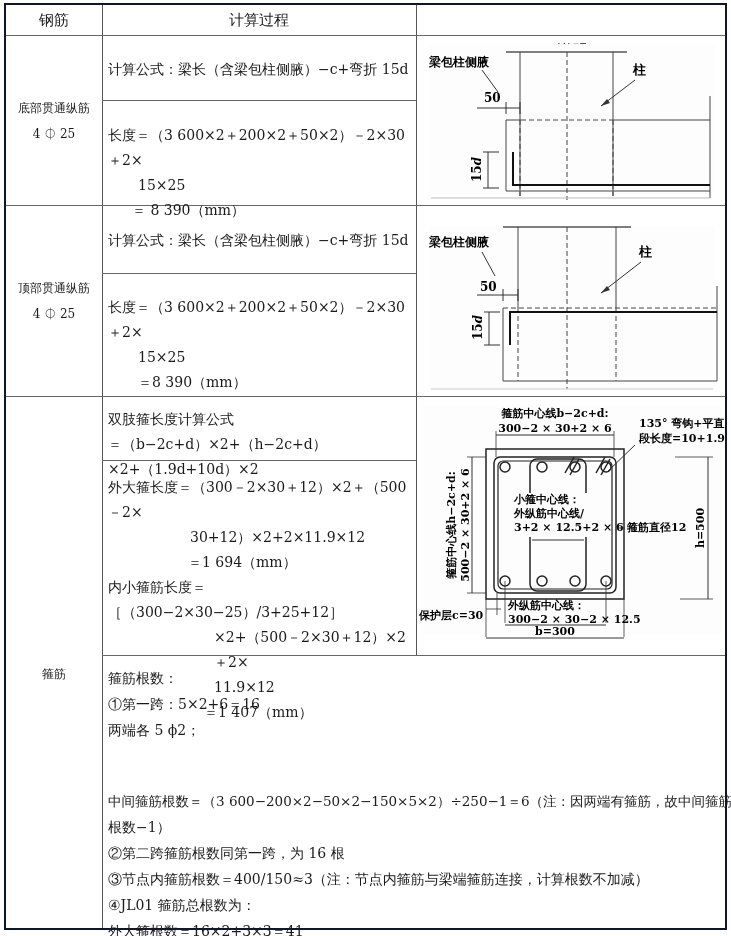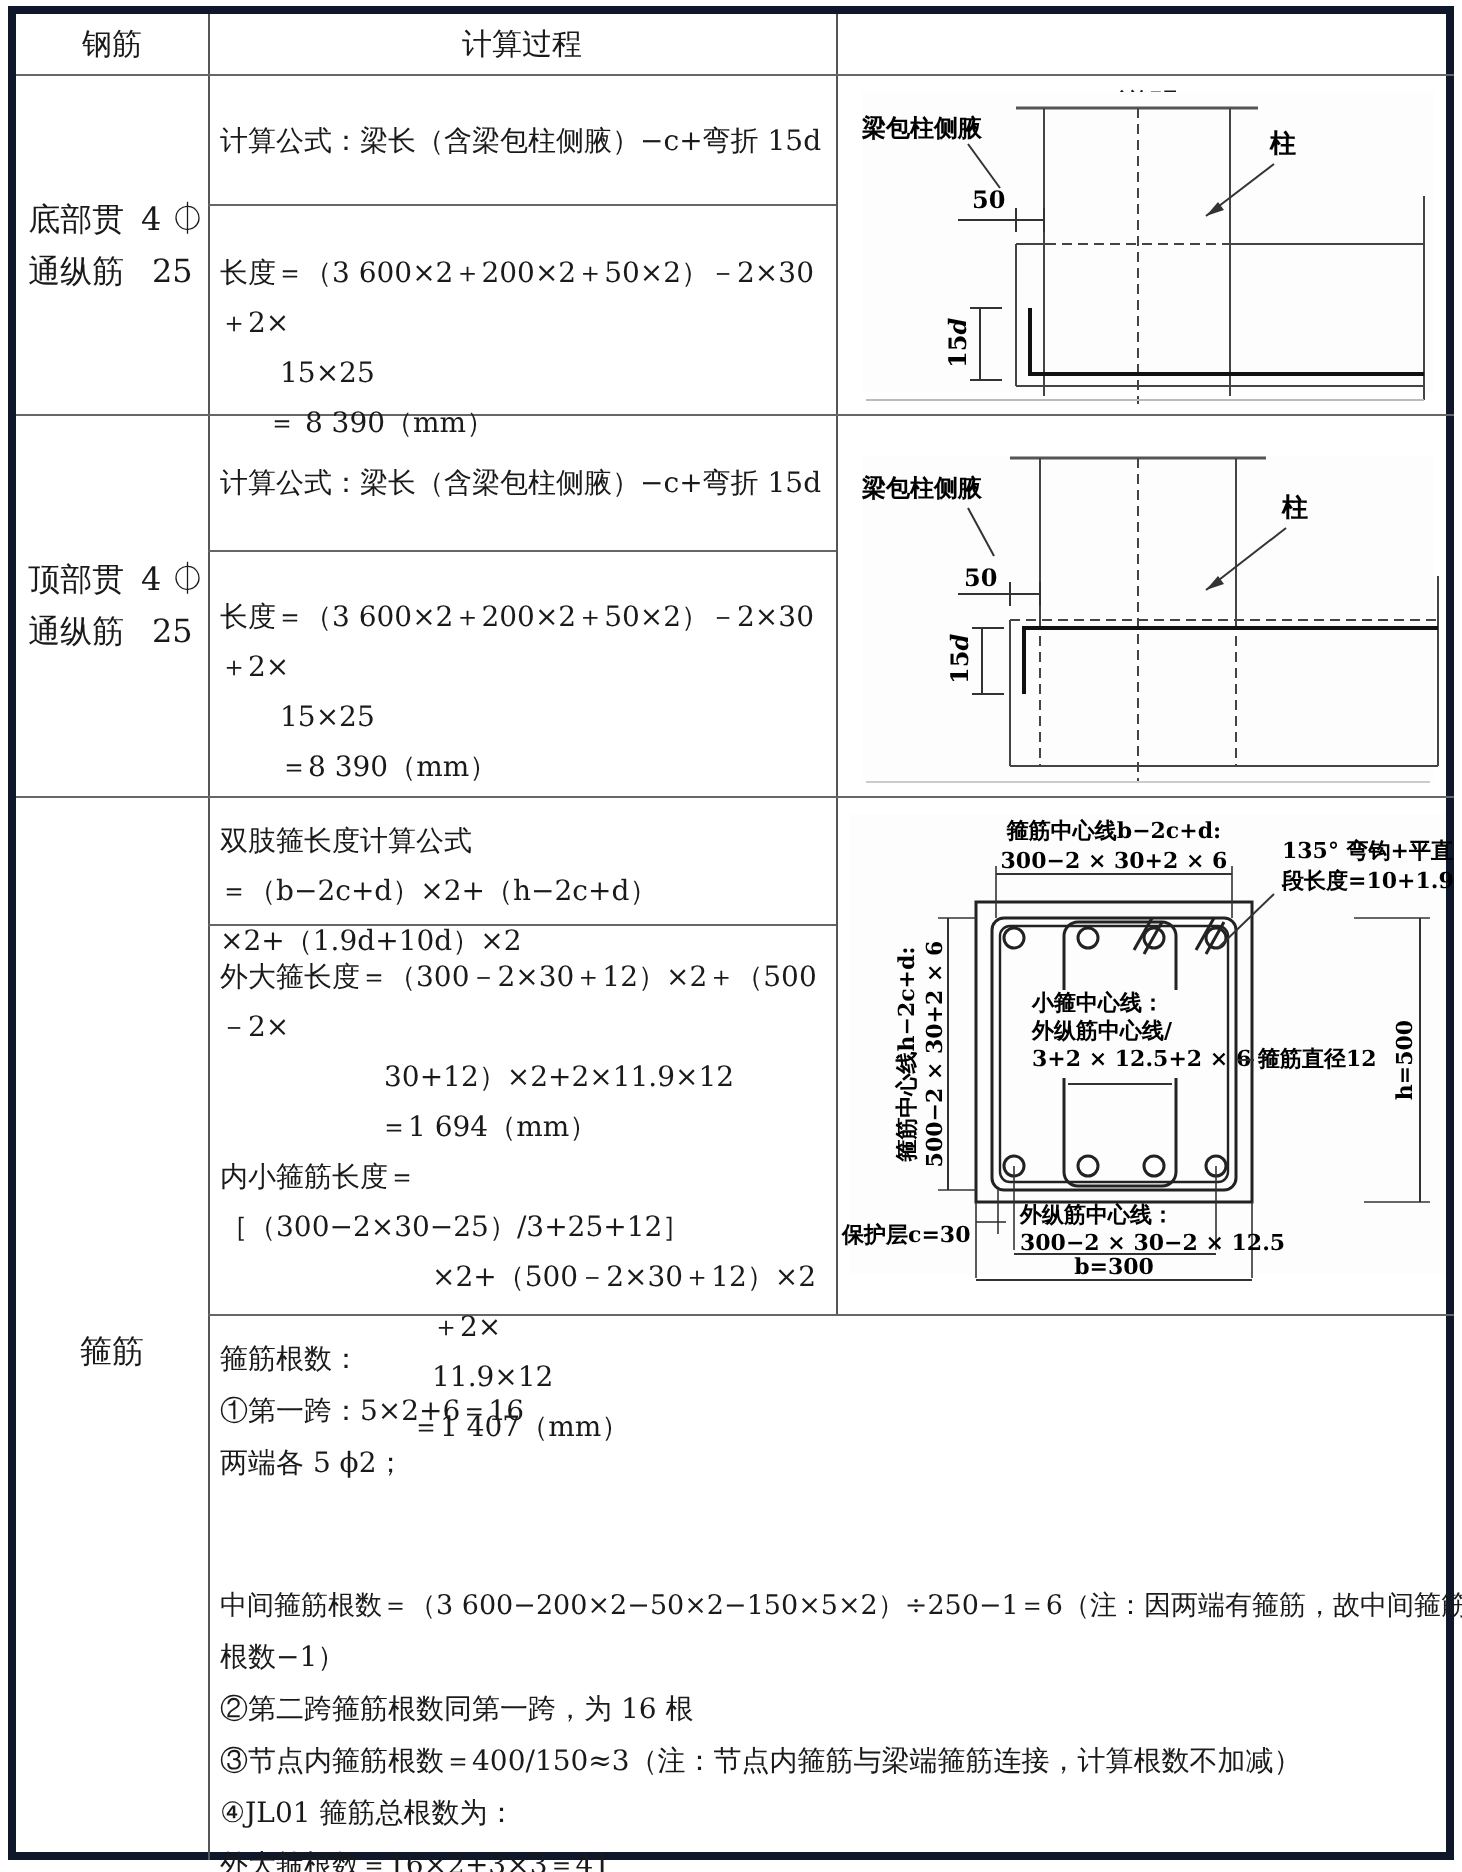--- a/index.html
+++ b/index.html
@@ -1,22 +1,22 @@
 <!DOCTYPE html>
 <html><head>
 <meta charset="utf-8">
 <style>
   html, body { margin: 0; padding: 0; background: #ffffff; }
   body { width: 731px; height: 936px; position: relative; font-family: "DejaVu Serif", "Liberation Serif", serif; color: #1a1a1a; overflow: hidden; }
-  .tbl { position: absolute; left: 4px; top: 3px; width: 723px; height: 927px; border: 4px solid #0f172a; box-sizing: border-box; }
+  .tbl { position: absolute; left: 4px; top: 3px; width: 723px; height: 927px; border: 2px solid #0f172a; box-sizing: border-box; }
   .cell { position: absolute; box-sizing: border-box; }
   .vline { position: absolute; width: 1px; background: #555; }
   .hline { position: absolute; height: 1px; background: #666; }
   .hdr { font-size: 15px; display: flex; align-items: center; justify-content: center; }
-  .lbl { font-size: 16px; line-height: 26px; text-align: center; display: flex; flex-direction: row; align-items: center; justify-content: center; }
+  .lbl { font-size: 12px; line-height: 26px; text-align: right; display: flex; flex-direction: column; align-items: center; justify-content: center; }
   .txt { font-size: 14px; line-height: 25px; padding-left: 6px; }
   .indent1 { padding-left: 36px; }
   .indent3 { padding-left: 88px; }
   .bigtext { font-size: 14px; line-height: 26px; padding-left: 6px; }
   svg text { font-family: "DejaVu Serif", "Liberation Serif", serif; }
 </style>
 </head>
 <body>
 
 <div class="tbl">

